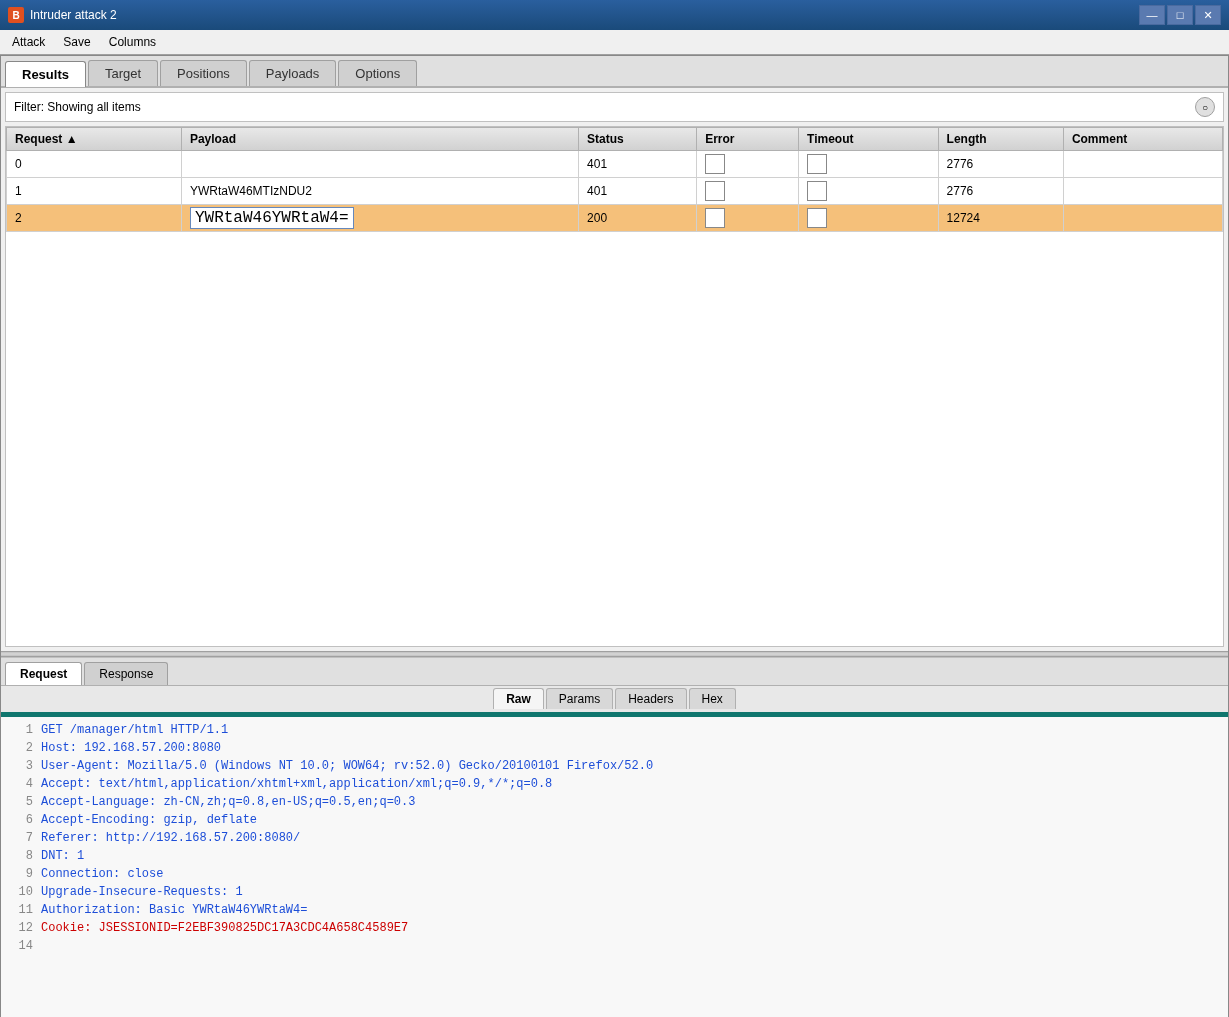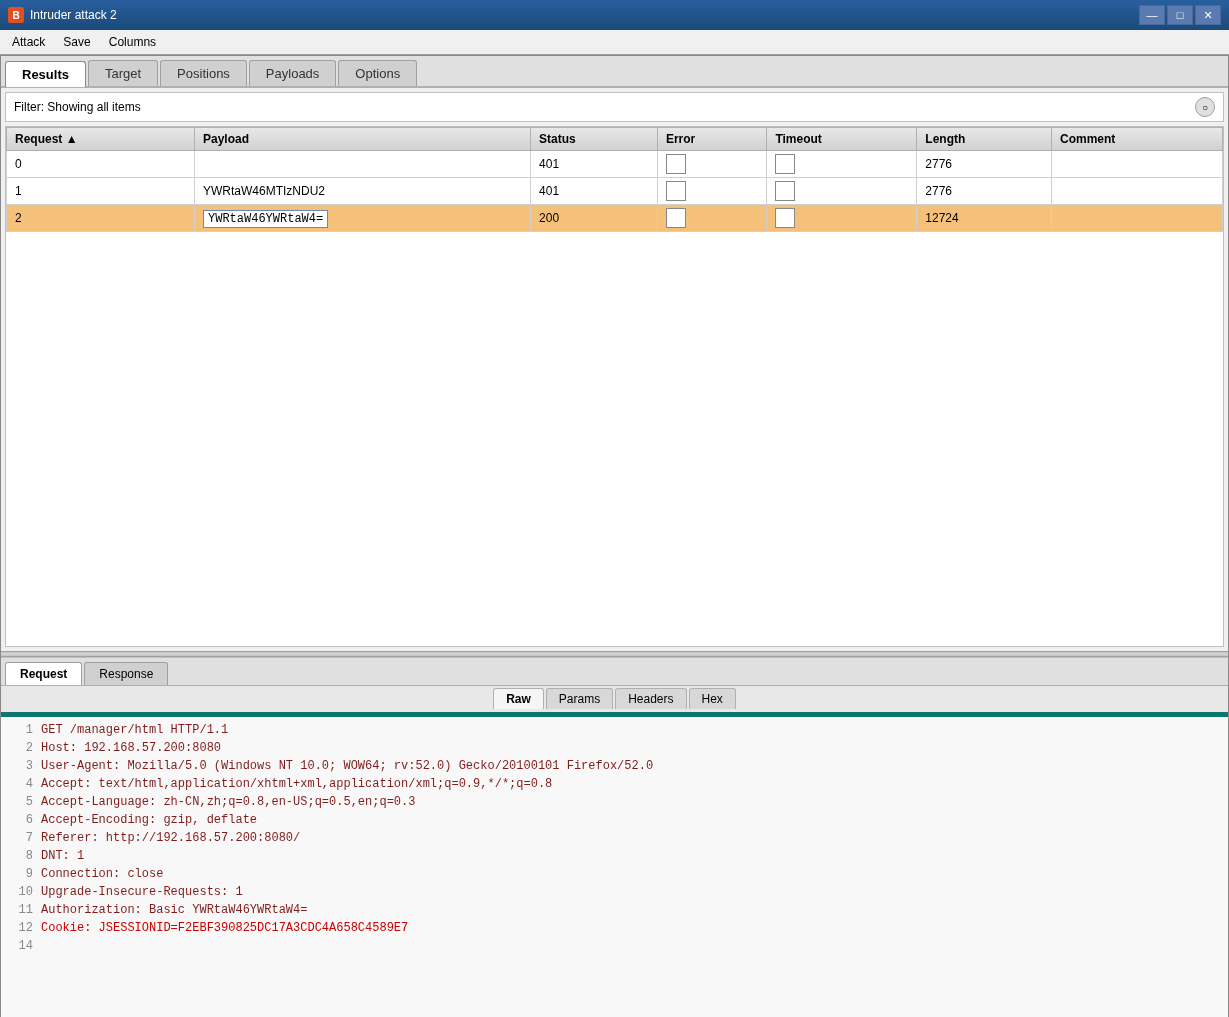--- a/index.html
+++ b/index.html
@@ -183,21 +183,21 @@
       border: 1px solid #888;
       background: white;
       display: inline-block;
       vertical-align: middle;
     }
     .payload-box {
       border: 1px solid #6688bb;
       background: white;
       padding: 1px 4px;
       font-family: 'Courier New', monospace;
-      font-size: 12px;
+      font-size: 16px;
     }
 
     
     .splitter {
       height: 6px;
       background: linear-gradient(to bottom, #c0c0c0, #d8d8d8, #c0c0c0);
       cursor: ns-resize;
       border-top: 1px solid #a0a0a0;
       border-bottom: 1px solid #a0a0a0;
     }
@@ -270,21 +270,21 @@
       display: inline-block;
       width: 24px;
       text-align: right;
       margin-right: 8px;
       user-select: none;
     }
     .req-line {
       display: block;
       white-space: pre;
     }
-    .req-blue { color: #7f1d1d; }
+    .req-blue { color: #1d4ed8; }
     .req-red { color: #cc0000; }
     .req-default { color: #000000; }
   </style>
 </head>
 <body>
 
 <div class="title-bar">
   <div class="title-bar-left">
     <div class="title-bar-icon">B</div>
     <span class="title-bar-title">Intruder attack 2</span>

